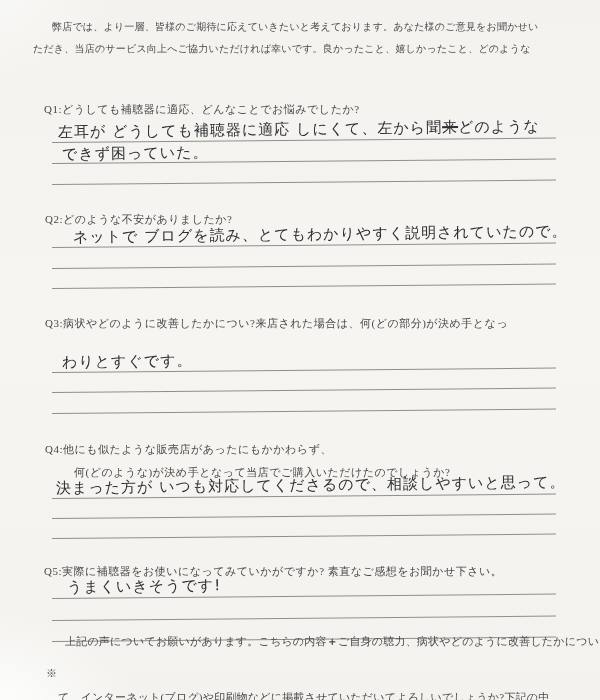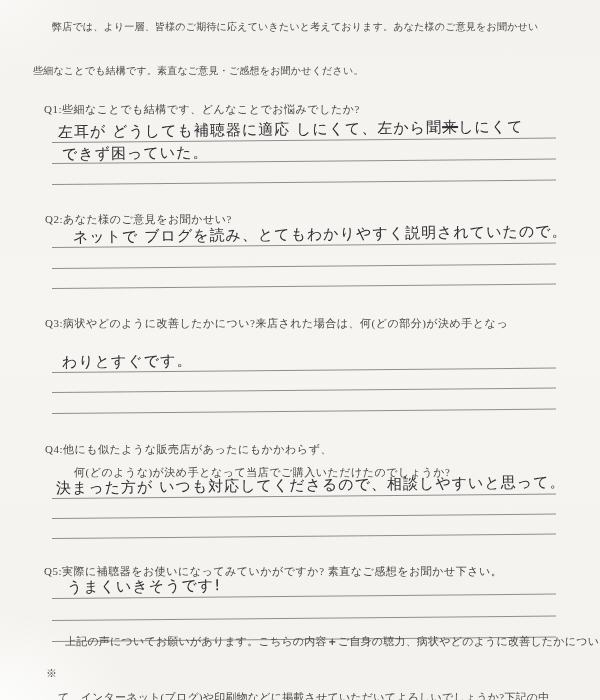--- a/index.html
+++ b/index.html
@@ -33,30 +33,30 @@
   .strike{text-decoration:line-through;text-decoration-thickness:2px;}
   .plus{font-weight:bold;font-family:"DejaVu Sans",sans-serif;}
   .footer-line{color:#4a4a4a;font-size:11px;letter-spacing:0.2px;}
 </style>
 </head>
 <body>
 
 <div class="paper">
 
   <div class="print intro-line" style="left:52px;top:20px">弊店では、より一層、皆様のご期待に応えていきたいと考えております。あなた様のご意見をお聞かせい</div>
-  <div class="print intro-line" style="left:33px;top:64px">些細なことでも結構です。素直なご意見・ご感想をお聞かせください。</div>
+  <div class="print intro-line" style="left:33px;top:42px">ただき、当店のサービス向上へご協力いただければ幸いです。良かったこと、嬉しかったこと、どのような</div>
 
-  <div class="print" style="left:44px;top:102px">Q1:些細なことでも結構です、どんなことでお悩みでしたか?</div>
-  <div class="hw" style="left:58px;top:123px"><span>左耳が どうしても補聴器に適応 しにくて、左から聞</span><span class="strike">来</span><span>しにくて</span></div>
+  <div class="print" style="left:44px;top:102px">Q1:どうしても補聴器に適応、どんなことでお悩みでしたか?</div>
+  <div class="hw" style="left:58px;top:123px"><span>左耳が どうしても補聴器に適応 しにくて、左から聞</span><span class="strike">来</span><span>どのような</span></div>
   <div class="hw" style="left:62px;top:145px">できず困っていた。</div>
   <div class="rule" style="top:142px"></div>
   <div class="rule" style="top:163px"></div>
   <div class="rule" style="top:184px"></div>
 
-  <div class="print" style="left:45px;top:212px">Q2:あなた様のご意見をお聞かせい?</div>
+  <div class="print" style="left:45px;top:212px">Q2:どのような不安がありましたか?</div>
   <div class="hw" style="left:73px;top:228px">ネットで ブログを読み、とてもわかりやすく説明されていたので。</div>
   <div class="rule" style="top:247px"></div>
   <div class="rule" style="top:268px"></div>
   <div class="rule" style="top:288px"></div>
 
   <div class="print" style="left:45px;top:316px">Q3:病状やどのように改善したかについ?来店された場合は、何(どの部分)が決め手となっ</div>
   <div class="hw" style="left:62px;top:353px">わりとすぐです。</div>
   <div class="rule" style="top:372px"></div>
   <div class="rule" style="top:392px"></div>
   <div class="rule" style="top:413px"></div>

